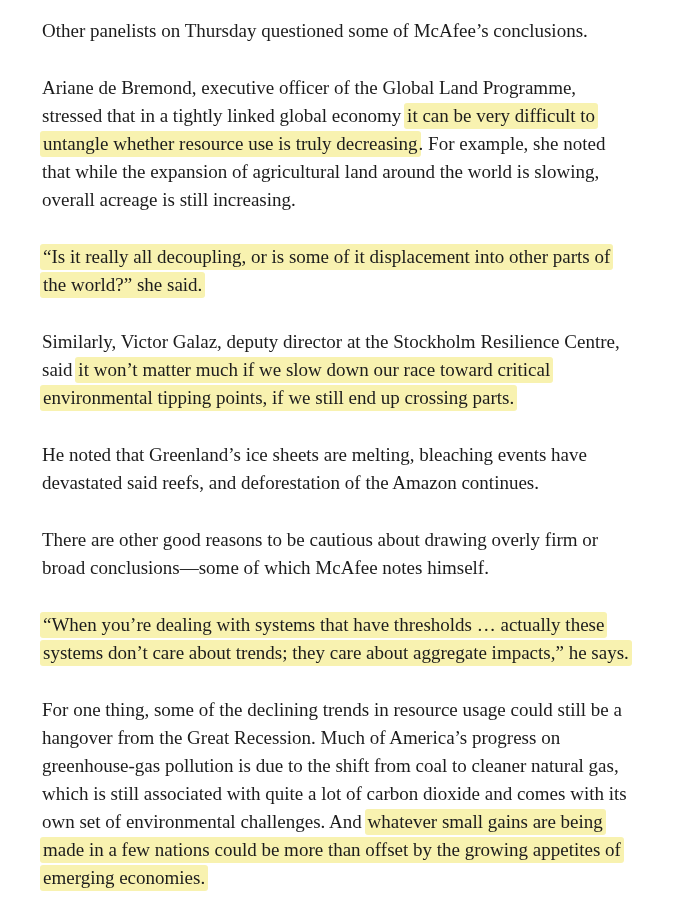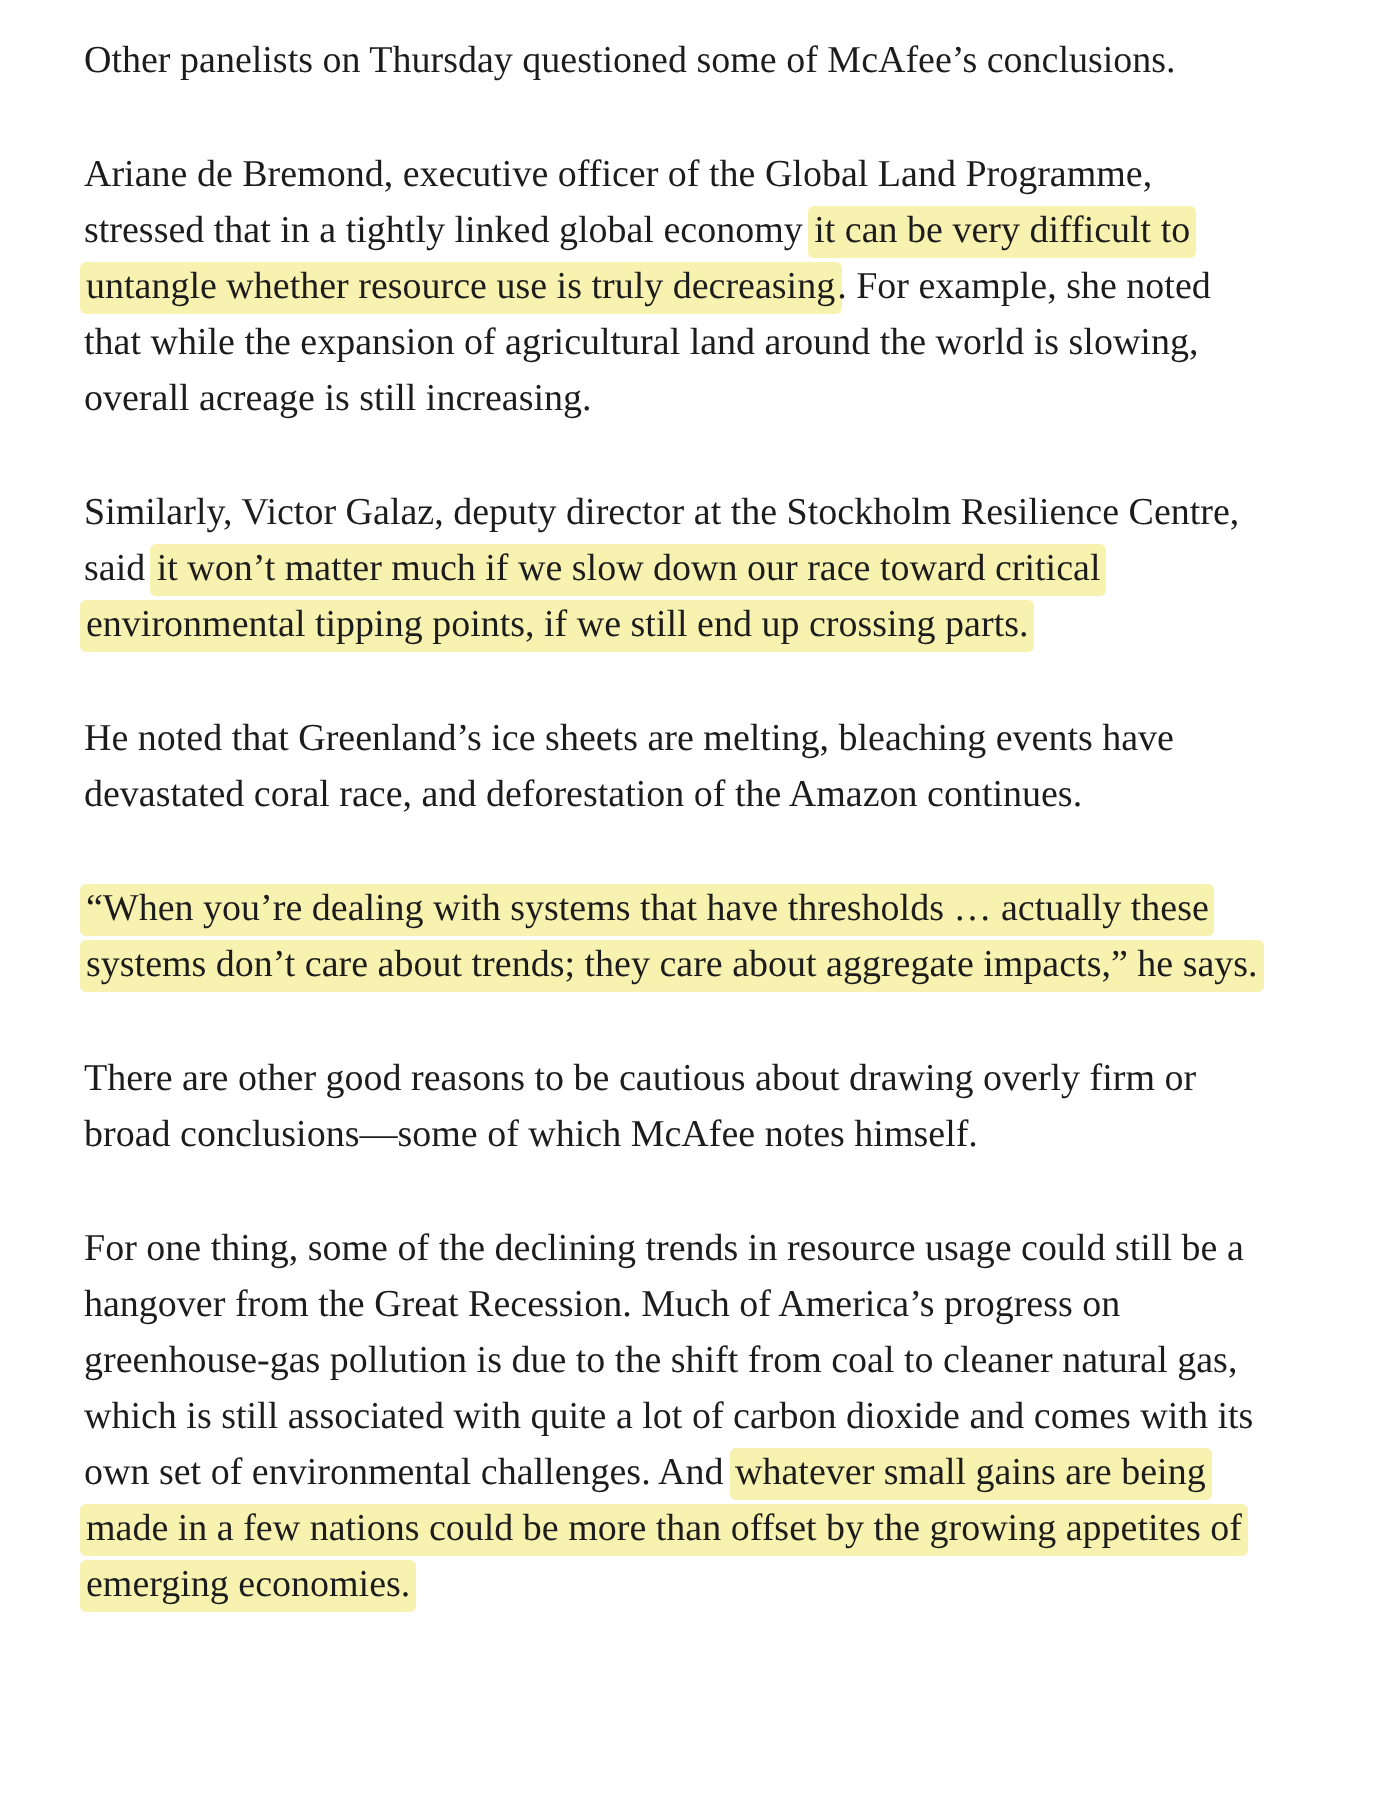--- a/index.html
+++ b/index.html
@@ -39,19 +39,20 @@
     -webkit-box-decoration-break: clone;
   }
 </style>
 </head>
 <body>
 
 <div class="page">
   <div class="article-body">
       <p class="para"><span>Other panelists on Thursday questioned some of McAfee’s conclusions.</span></p>
       <p class="para"><span>Ariane de Bremond, executive officer of the Global Land Programme, stressed that in a tightly linked global economy </span><mark class="hl">it can be very difficult to untangle whether resource use is truly decreasing</mark><span>. For example, she noted that while the expansion of agricultural land around the world is slowing, overall acreage is still increasing.</span></p>
+      <p class="para"><mark class="hl">“Is it really all decoupling, or is some of it displacement into other parts of the world?” she said.</mark></p>
       <p class="para"><span>Similarly, Victor Galaz, deputy director at the Stockholm Resilience Centre, said </span><mark class="hl">it won’t matter much if we slow down our race toward critical environmental tipping points, if we still end up crossing parts.</mark></p>
-      <p class="para"><span>He noted that Greenland’s ice sheets are melting, bleaching events have devastated coral race, and deforestation of the Amazon continues.</span></p>
+      <p class="para"><span>He noted that Greenland’s ice sheets are melting, bleaching events have devastated said reefs, and deforestation of the Amazon continues.</span></p>
+      <p class="para"><span>There are other good reasons to be cautious about drawing overly firm or broad conclusions—some of which McAfee notes himself.</span></p>
       <p class="para"><mark class="hl">“When you’re dealing with systems that have thresholds … actually these systems don’t care about trends; they care about aggregate impacts,” he says.</mark></p>
-      <p class="para"><span>There are other good reasons to be cautious about drawing overly firm or broad conclusions—some of which McAfee notes himself.</span></p>
       <p class="para"><span>For one thing, some of the declining trends in resource usage could still be a hangover from the Great Recession. Much of America’s progress on greenhouse-gas pollution is due to the shift from coal to cleaner natural gas, which is still associated with quite a lot of carbon dioxide and comes with its own set of environmental challenges. And </span><mark class="hl">whatever small gains are being made in a few nations could be more than offset by the growing appetites of emerging economies.</mark></p>
     </div>
 </div>
 
 </body></html>

